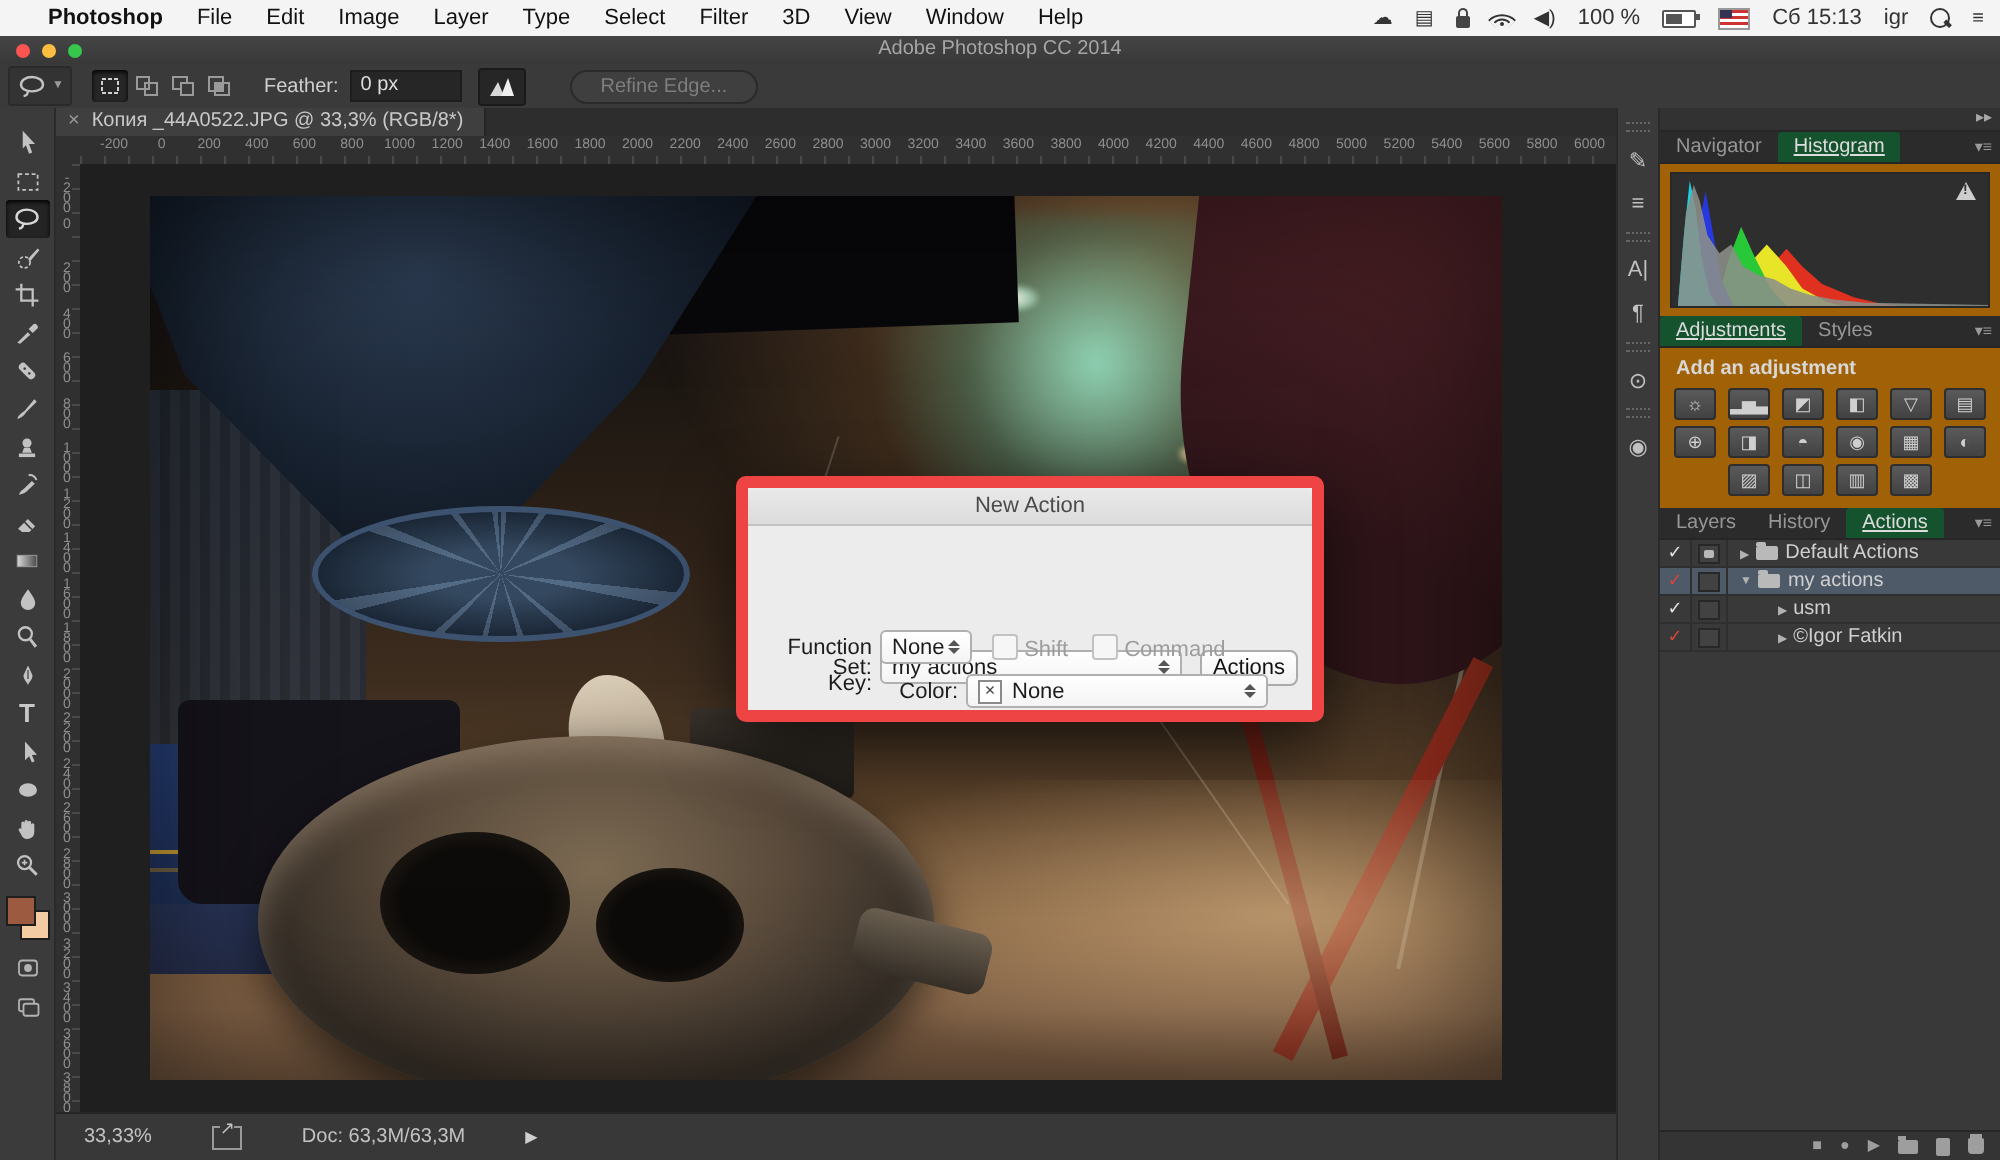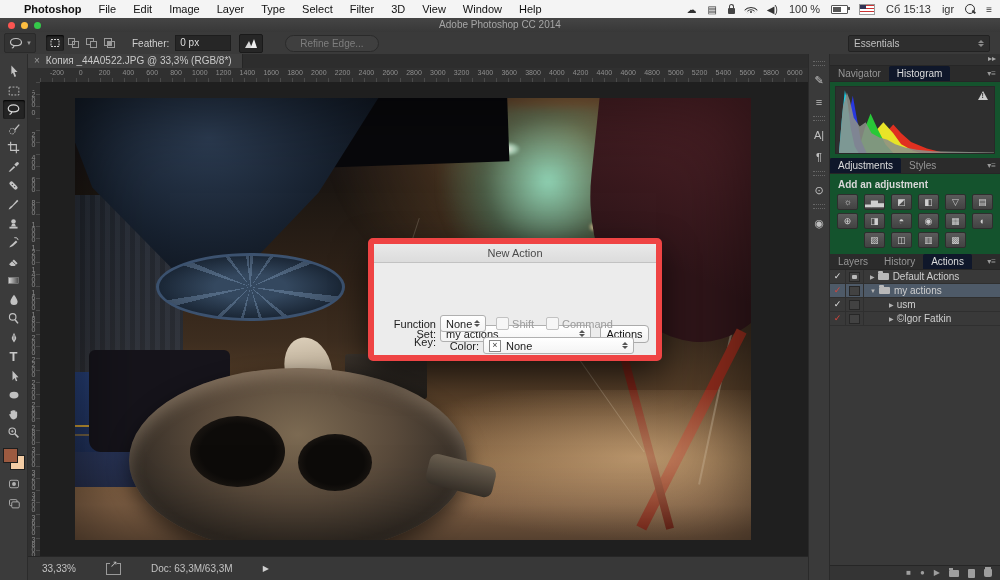--- a/index.html
+++ b/index.html
@@ -116,23 +116,23 @@
   
   #dockstrip{left:808px;top:54px;width:22px;bottom:0;background:#3a3a3a;border-left:1px solid #2a2a2a;border-right:1px solid #2a2a2a;
              display:flex;flex-direction:column;align-items:center;padding-top:4px;box-sizing:border-box;}
   .dock-grip{width:12px;height:3px;border-top:1px dotted #666;border-bottom:1px dotted #666;margin:3px 0;}
   .dockicon{width:20px;height:22px;display:flex;align-items:center;justify-content:center;color:#c0c0c0;font-size:11px;}
   
   #panels{left:830px;top:54px;width:170px;bottom:0;background:#3a3a3a;display:flex;flex-direction:column;box-sizing:border-box;}
   .collapsebar{height:11px;background:#323232;border-bottom:1px solid #262626;text-align:right;color:#a8a8a8;font-size:8px;line-height:10px;padding-right:4px;}
   .tabbar{height:15px;background:#2b2b2b;display:flex;align-items:flex-end;font-size:10px;color:#969696;position:relative;border-bottom:1px solid #262626;}
   .ptab{padding:1px 8px 1px 8px;line-height:13px;}
-  .ptab.active{background:#0f172a;color:#dcdcdc;border-radius:2px 2px 0 0;}
+  .ptab.active{background:#14532d;color:#dcdcdc;border-radius:2px 2px 0 0;text-decoration:underline;}
   .pmenu{position:absolute;right:4px;top:3px;color:#9a9a9a;font-size:8px;letter-spacing:0;}
-  .panelbody{background:#14532d;}
+  .panelbody{background:#a16207;}
   #histwrap{height:68px;padding:4px 5px 4px 5px;}
   #histbox{width:100%;height:100%;background:#2e2e2e;border:1px solid #282828;position:relative;box-sizing:border-box;}
   .warn{position:absolute;right:6px;top:4px;width:0;height:0;border-left:5px solid transparent;border-right:5px solid transparent;border-bottom:9px solid #cdcdcd;}
   .warn:after{content:"!";position:absolute;left:-1.5px;top:1px;font-size:7px;color:#2e2e2e;font-weight:bold;}
   #adjbody{padding:3px 6px 6px 6px;}
   .adjhead{font-size:10px;font-weight:bold;color:#d8d8d8;margin:2px 0 4px 2px;}
   #adj-grid{display:flex;flex-wrap:wrap;justify-content:center;column-gap:6px;row-gap:3px;}
   .adjicon{width:19px;height:14px;background:linear-gradient(#5a5a5a,#424242);border:1px solid #2e2e2e;border-radius:2px;
            color:#cfcfcf;font-size:9px;display:flex;align-items:center;justify-content:center;overflow:hidden;}
   #actionsbody{flex:1;display:flex;flex-direction:column;background:#393939;}
@@ -260,27 +260,20 @@
     </span>
   <span class="ob-label">Feather:</span>
   <span class="ob-input">0 px</span>
   <span class="ob-mt">
     <svg width="14" height="11" viewBox="0 0 14 11">
         <path d="M1 10 L5 3 L8 10 Z" fill="#d8d8d8"></path>
         <path d="M6.5 10 L10 1 L13 10 Z" fill="#efefef"></path>
       </svg>
     </span>
   <span class="refine">Refine Edge...</span>
-  <span class="workspace">
-    <span>Essentials</span>
-    <span class="stp">
-        <i class="u"></i>
-        <i class="d"></i>
-      </span>
-  </span>
 </div>
 
 <div id="toolbar" class="abs">
   <div class="tool">
       <svg width="14" height="15" viewBox="0 0 16 16">
         <path d="M5 1 L12 8.5 H8.6 L10.4 13.4 L8.6 14.2 L6.8 9.3 L5 11.2 Z" fill="#c2c2c2"></path>
       </svg>
     </div>
   <div class="tool">
       <svg width="14" height="14" viewBox="0 0 16 16">

